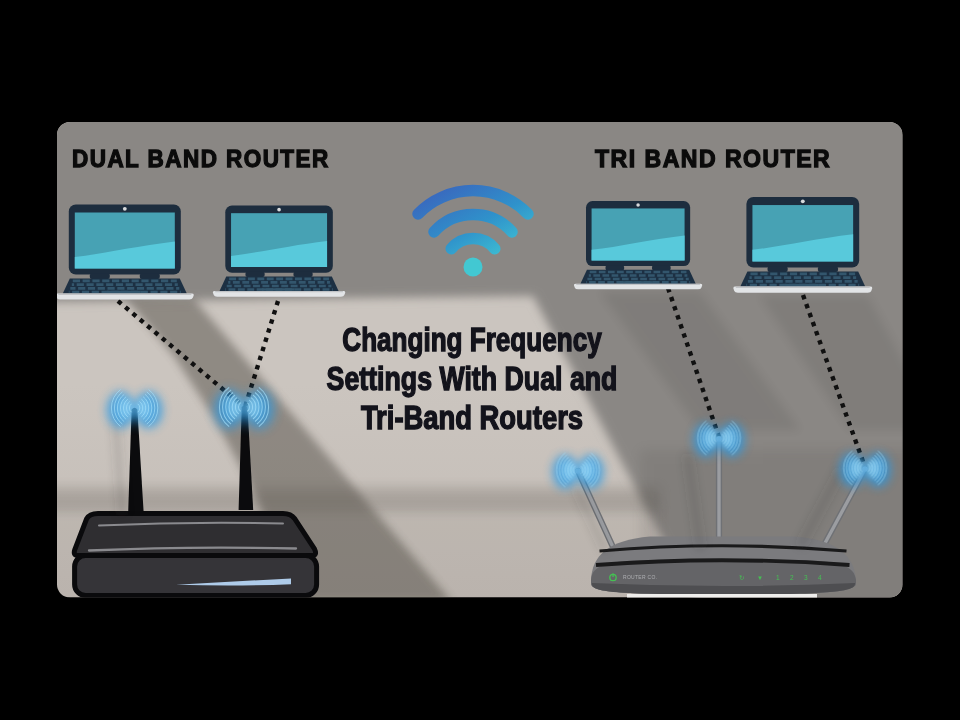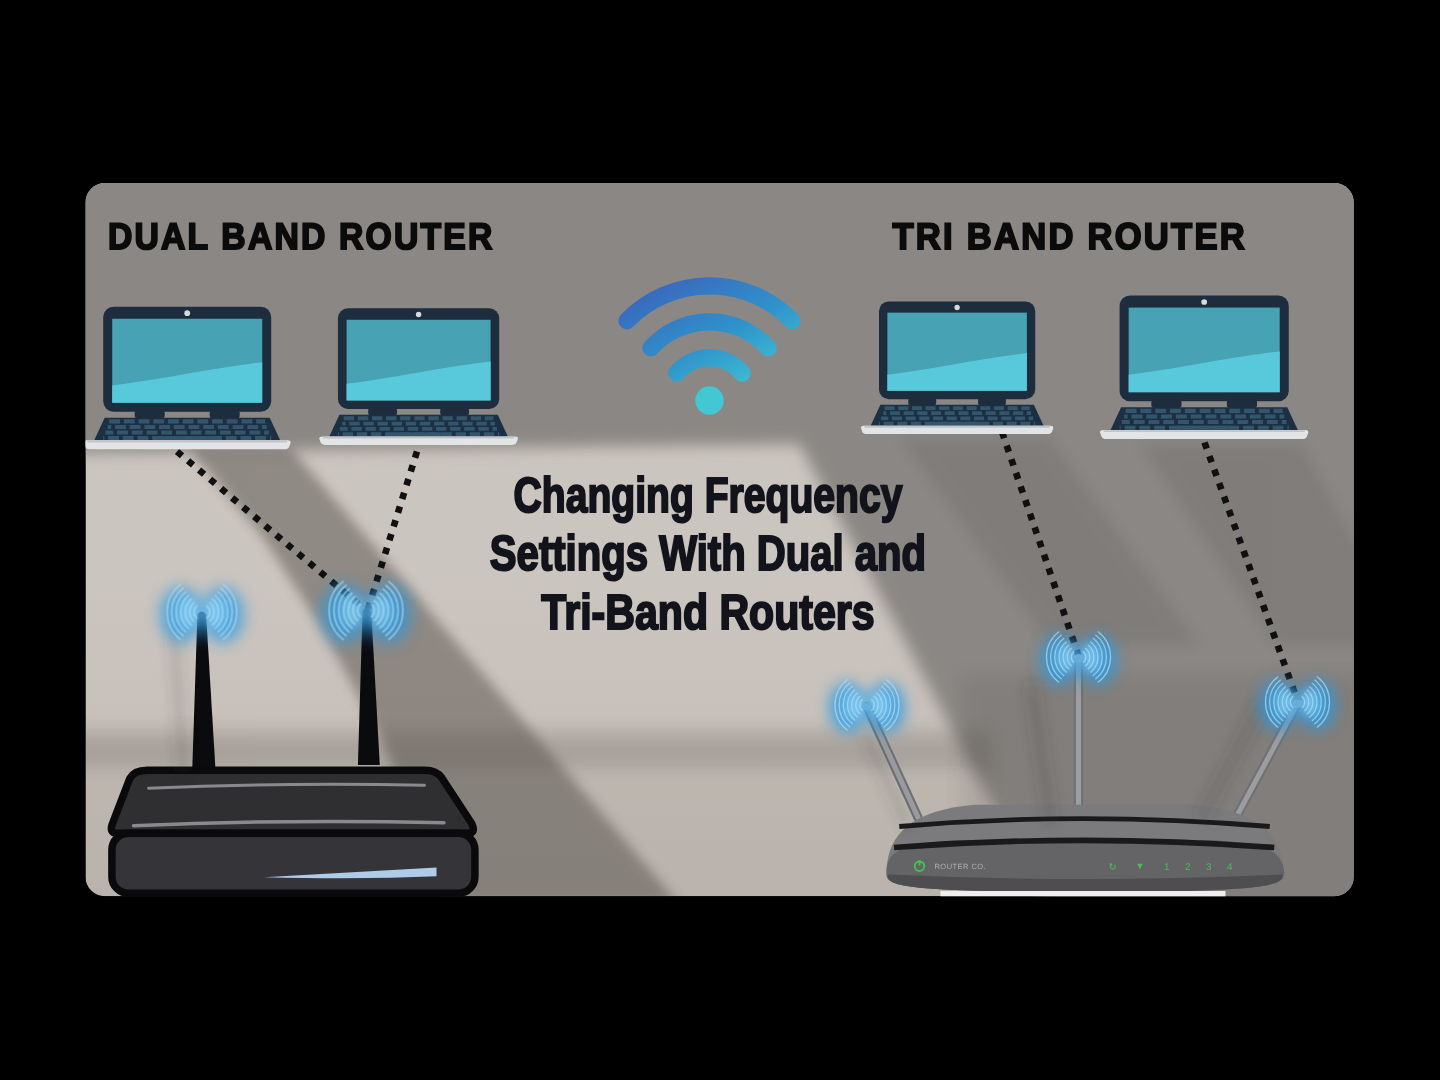--- a/index.html
+++ b/index.html
@@ -177,18 +177,18 @@
   <use href="#glow" transform="translate(134.6,408)"></use>
   <use href="#glow" transform="translate(244,407) scale(1.06)"></use>
   <use href="#glow" transform="translate(578,470) scale(0.92)"></use>
   <use href="#glow" transform="translate(719,438) scale(0.92)"></use>
   <use href="#glow" transform="translate(865,468) scale(0.92)"></use>
 </g>
 </svg>
 
 <div class="h1" style="left:72px;top:145.5px;letter-spacing:1.6px;transform:scaleX(0.907);">DUAL BAND ROUTER</div>
 <div class="h2" style="left:595px;top:145.5px;letter-spacing:1.6px;transform:scaleX(0.93);">TRI BAND ROUTER</div>
-<div class="mid" style="top:310px;">
+<div class="mid" style="top:320px;">
   <div id="m1" style="transform:scaleX(0.79);">Changing Frequency</div>
   <div id="m2" style="transform:scaleX(0.81);">Settings With Dual and</div>
   <div id="m3" style="transform:scaleX(0.83);">Tri-Band Routers</div>
 </div>
 </div>
 
 </body></html>

